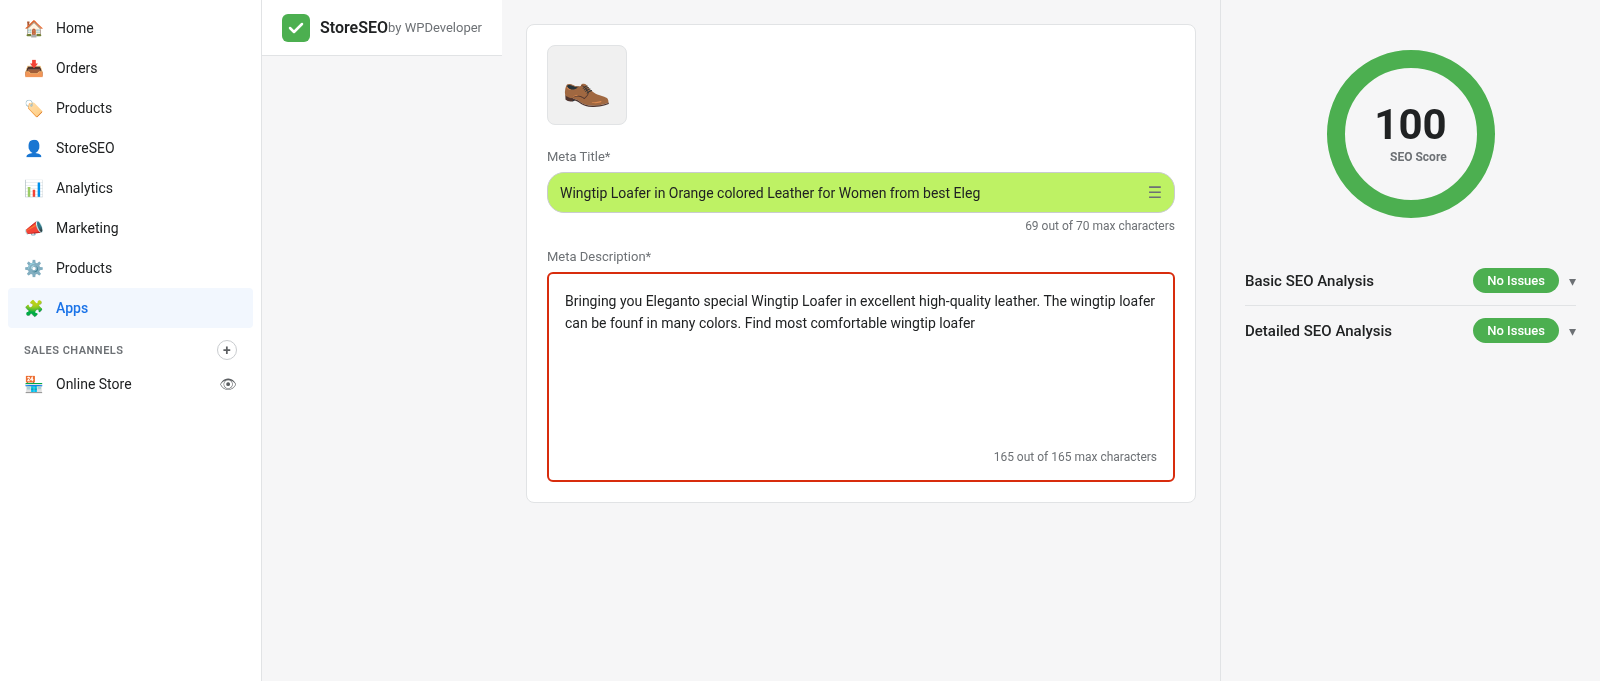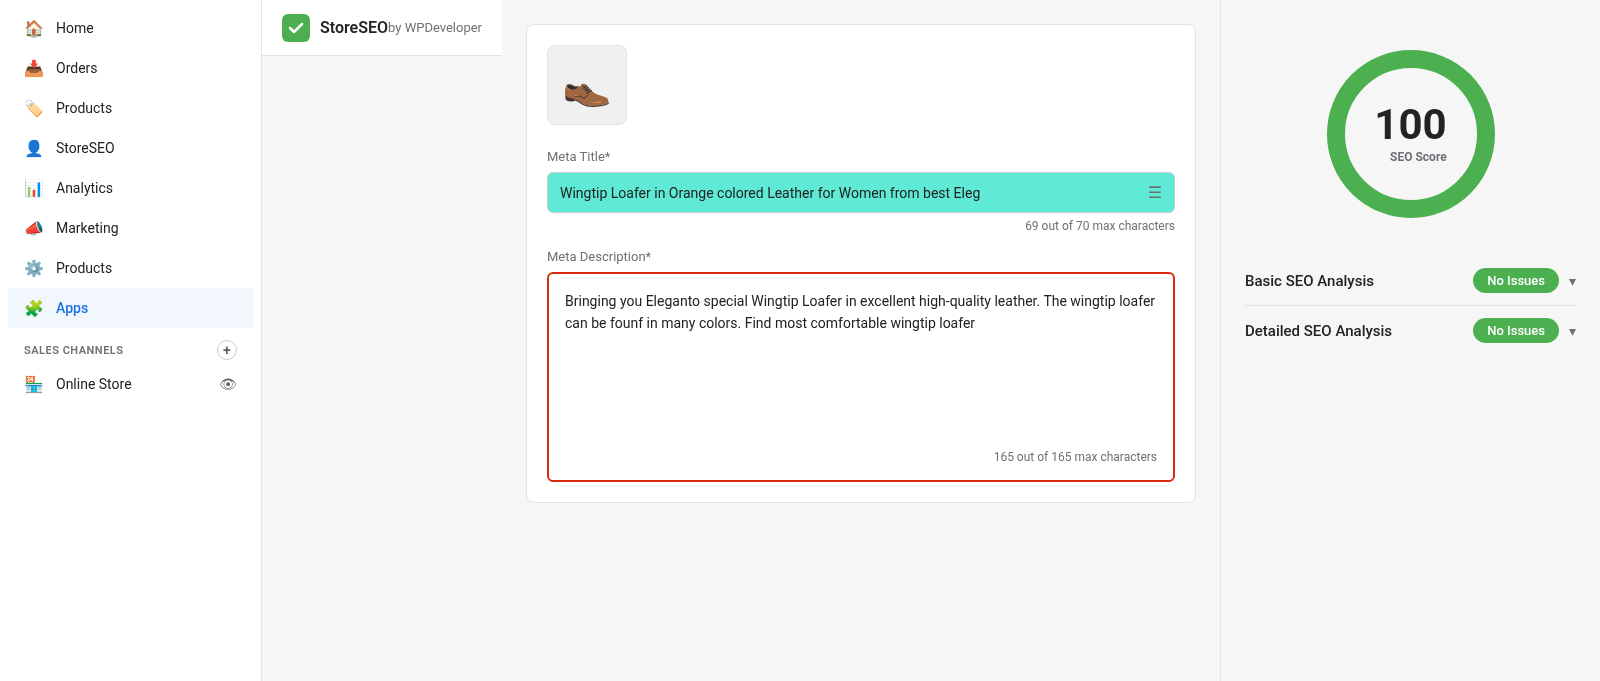--- a/index.html
+++ b/index.html
@@ -150,23 +150,23 @@
     
     .field-label {
       font-size: 13px;
       color: #6d7175;
       margin-bottom: 8px;
     }
     .meta-title-row {
       display: flex;
       align-items: center;
       border: 1px solid #c9cccf;
-      border-radius: 6px;
+      border-radius: 17px;
       padding: 10px 12px;
-      background: #5eead4;
+      background: #bef264;
       margin-bottom: 6px;
     }
     .meta-title-text {
       flex: 1;
       font-size: 14px;
       color: #202223;
     }
     .meta-title-icon {
       color: #6d7175;
       font-size: 16px;

